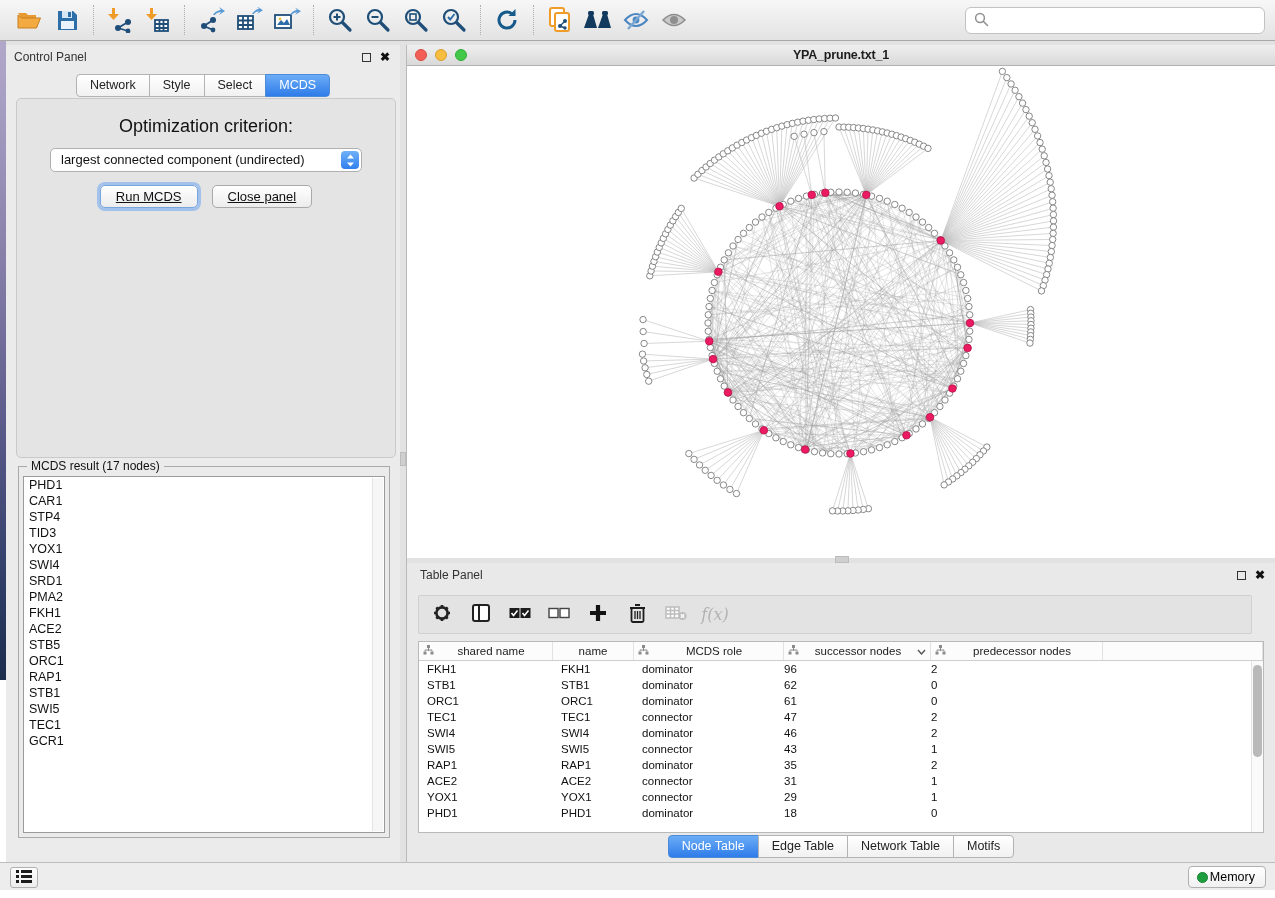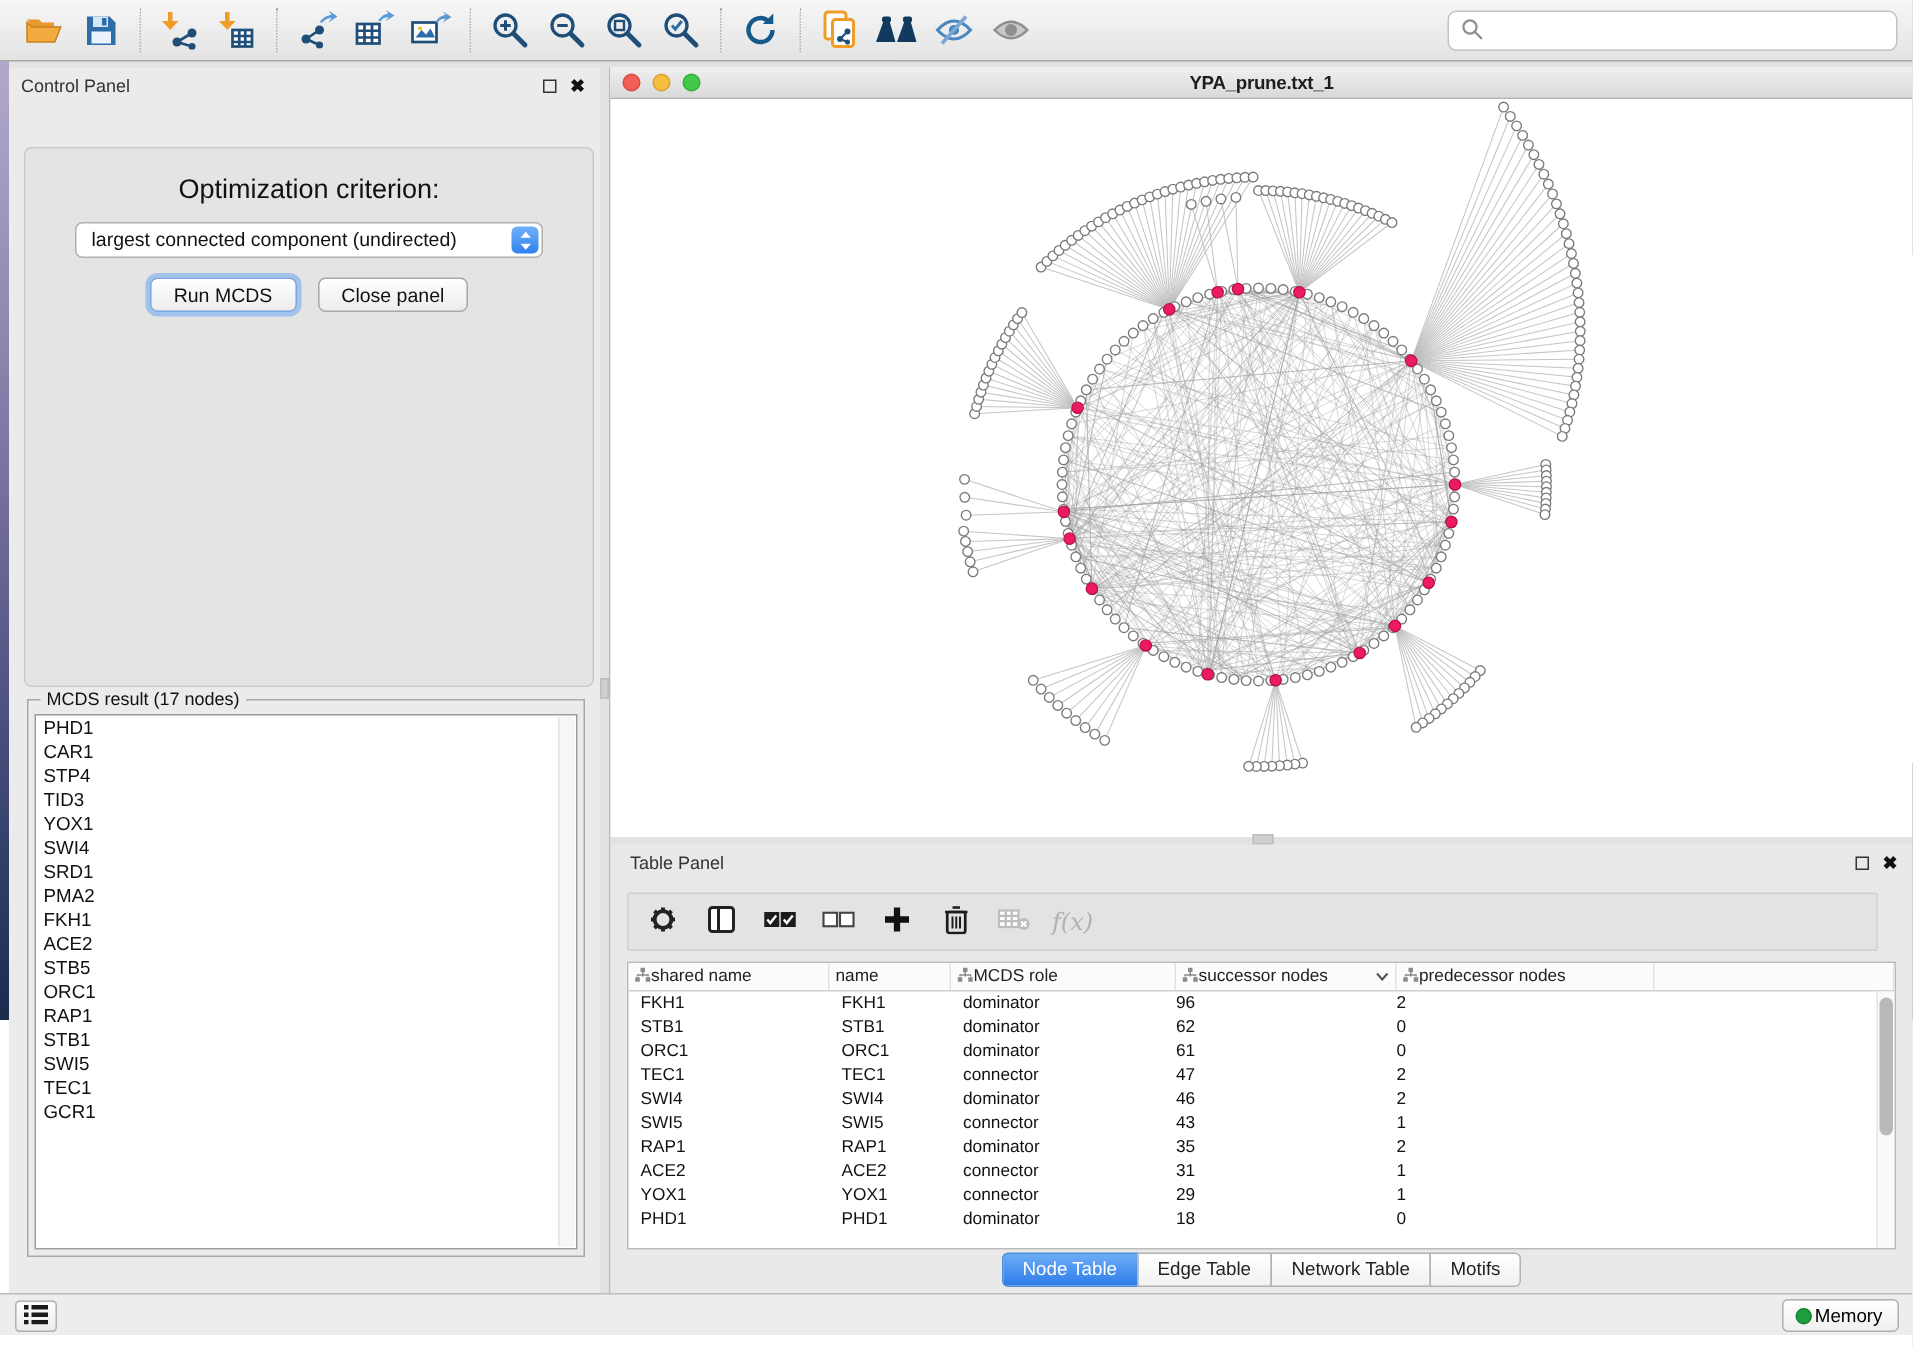--- a/index.html
+++ b/index.html
@@ -40,21 +40,21 @@
   .seg-tab.active { background:linear-gradient(#6cadf7,#2f7ce9); color:#fff; border-color:#4c8bd8; }
   .cp-card { position:absolute; left:10px; top:53px; width:380px; height:360px; background:#e4e4e4;
     border:1px solid #c9c9c9; border-radius:5px; }
   .opt-label { text-align:center; margin-top:17px; font-size:18px; color:#111; }
   .mac-select { position:relative; margin:11px auto 0; width:312px; height:24px; background:#fff;
     border:1px solid #b0b0b0; border-radius:5px; font-size:13px; line-height:22px; padding-left:10px; color:#111; cursor:pointer; }
   .mac-select .stepper { position:absolute; right:2px; top:2px; width:18px; height:18px; border-radius:4px;
     background:linear-gradient(#70b1f8,#2f80ee); display:flex; align-items:center; justify-content:center; }
   .btn-row { display:flex; justify-content:center; gap:14px; margin-top:13px; }
   .mac-btn { height:23px; padding:0 15px; background:linear-gradient(#ffffff,#ececec); border:1px solid #a9a9a9;
-    border-radius:5px; font-size:13px; color:#111; cursor:pointer; font-family:"Liberation Sans",sans-serif; }
+    border-radius:5px; font-size:13px; color:#111; cursor:pointer; font-family:"Liberation Sans",sans-serif;text-decoration:underline; }
   .mac-btn.focused { box-shadow:0 0 0 3px rgba(110,165,240,.55); border-color:#7aa6e0; }
 
   .result-group { position:absolute; left:12px; top:421px; width:372px; height:372px; border:1px solid #a9a9a9; }
   .group-label { position:absolute; top:-8px; left:8px; background:#ebebeb; padding:0 4px; font-size:12px; color:#111; }
   .result-list { position:absolute; left:4px; top:9px; right:4px; bottom:4px; background:#fff; border:1px solid #9b9b9b; overflow:hidden; }
   .mcds-item { font-size:12.5px; line-height:16px; padding-left:5px; color:#111; }
   .list-scroll { position:absolute; right:1px; top:1px; bottom:1px; width:11px; background:#f6f6f6; border-left:1px solid #e3e3e3; }
 
   
   .v-divider { position:absolute; left:400px; top:45px; width:7px; height:817px; background:#e2e2e2; border-right:1px solid #b9b9b9; }
@@ -79,21 +79,21 @@
   .table-panel { position:absolute; left:407px; top:563px; width:868px; height:299px; background:#e9e9e9; }
   .tp-toolbar { position:absolute; left:11px; right:23px; top:32px; height:39px; background:#e3e3e3;
     border:1px solid #d0d0d0; border-radius:2px; display:flex; align-items:center; padding-left:8px; gap:9px; }
   .ttb { width:30px; height:30px; border:none; background:transparent; display:flex; align-items:center; justify-content:center; cursor:pointer; }
   .fx { font-family:"DejaVu Serif", serif; font-style:italic; font-size:16px; color:#b2b2b2; }
 
   .tbl-wrap { position:absolute; left:11px; right:11px; top:78px; height:192px; background:#fff; border:1px solid #b9b9b9; overflow:hidden; }
   .tbl-head { display:grid; grid-template-columns:134px 81px 150px 147px 172px 1fr; height:19px;
     background:#fcfcfc; border-bottom:1px solid #cfcfcf; }
   .th { display:flex; align-items:center; font-size:11.5px; color:#222; border-right:1px solid #e2e2e2; padding:0 4px; overflow:hidden; }
-  .th .lbl { flex:1; white-space:nowrap; }
+  .th .lbl { flex:1; text-align:center; white-space:nowrap; }
   .tbl-body { position:absolute; left:0; right:12px; top:19px; bottom:0; }
   .tr { display:grid; grid-template-columns:134px 81px 150px 147px 172px 1fr; height:16px; }
   .td { font-size:11.5px; line-height:16px; white-space:nowrap; overflow:hidden; padding-left:8px; color:#111; }
   .td.num { padding-right:12px; padding-left:0; }
   .tbl-scroll { position:absolute; right:0; top:19px; bottom:0; width:12px; background:#fafafa; border-left:1px solid #e4e4e4; }
   .tbl-thumb { position:absolute; left:1px; top:4px; width:9px; height:92px; background:#b9b9b9; border-radius:5px; }
 
   .tp-tabs { position:absolute; left:0; right:0; top:272px; display:flex; justify-content:center; }
 
   
@@ -287,20 +287,26 @@
   <div class="app-bg"></div>
 
   <div class="control-panel">
     <div class="panel-titlebar">
       <span class="panel-title">Control Panel</span>
       <span class="wm-icons">
         <span class="wm-float"></span>
         <span class="wm-close">✖</span>
       </span>
     </div>
+    <div class="seg-tabs" id="cpTabs">
+        <span class="seg-tab">Network</span>
+        <span class="seg-tab">Style</span>
+        <span class="seg-tab">Select</span>
+        <span class="seg-tab active">MCDS</span>
+      </div>
 
     <div class="cp-card">
       <div class="opt-label">Optimization criterion:</div>
       <div class="mac-select">
         <span>largest connected component (undirected)</span>
         <span class="stepper">
           <svg width="9" height="13" viewBox="0 0 9 13">
               <path d="M4.5 0.5L8 4.5H1z" fill="#fff"></path>
               <path d="M4.5 12.5L8 8.5H1z" fill="#fff"></path>
             </svg>

